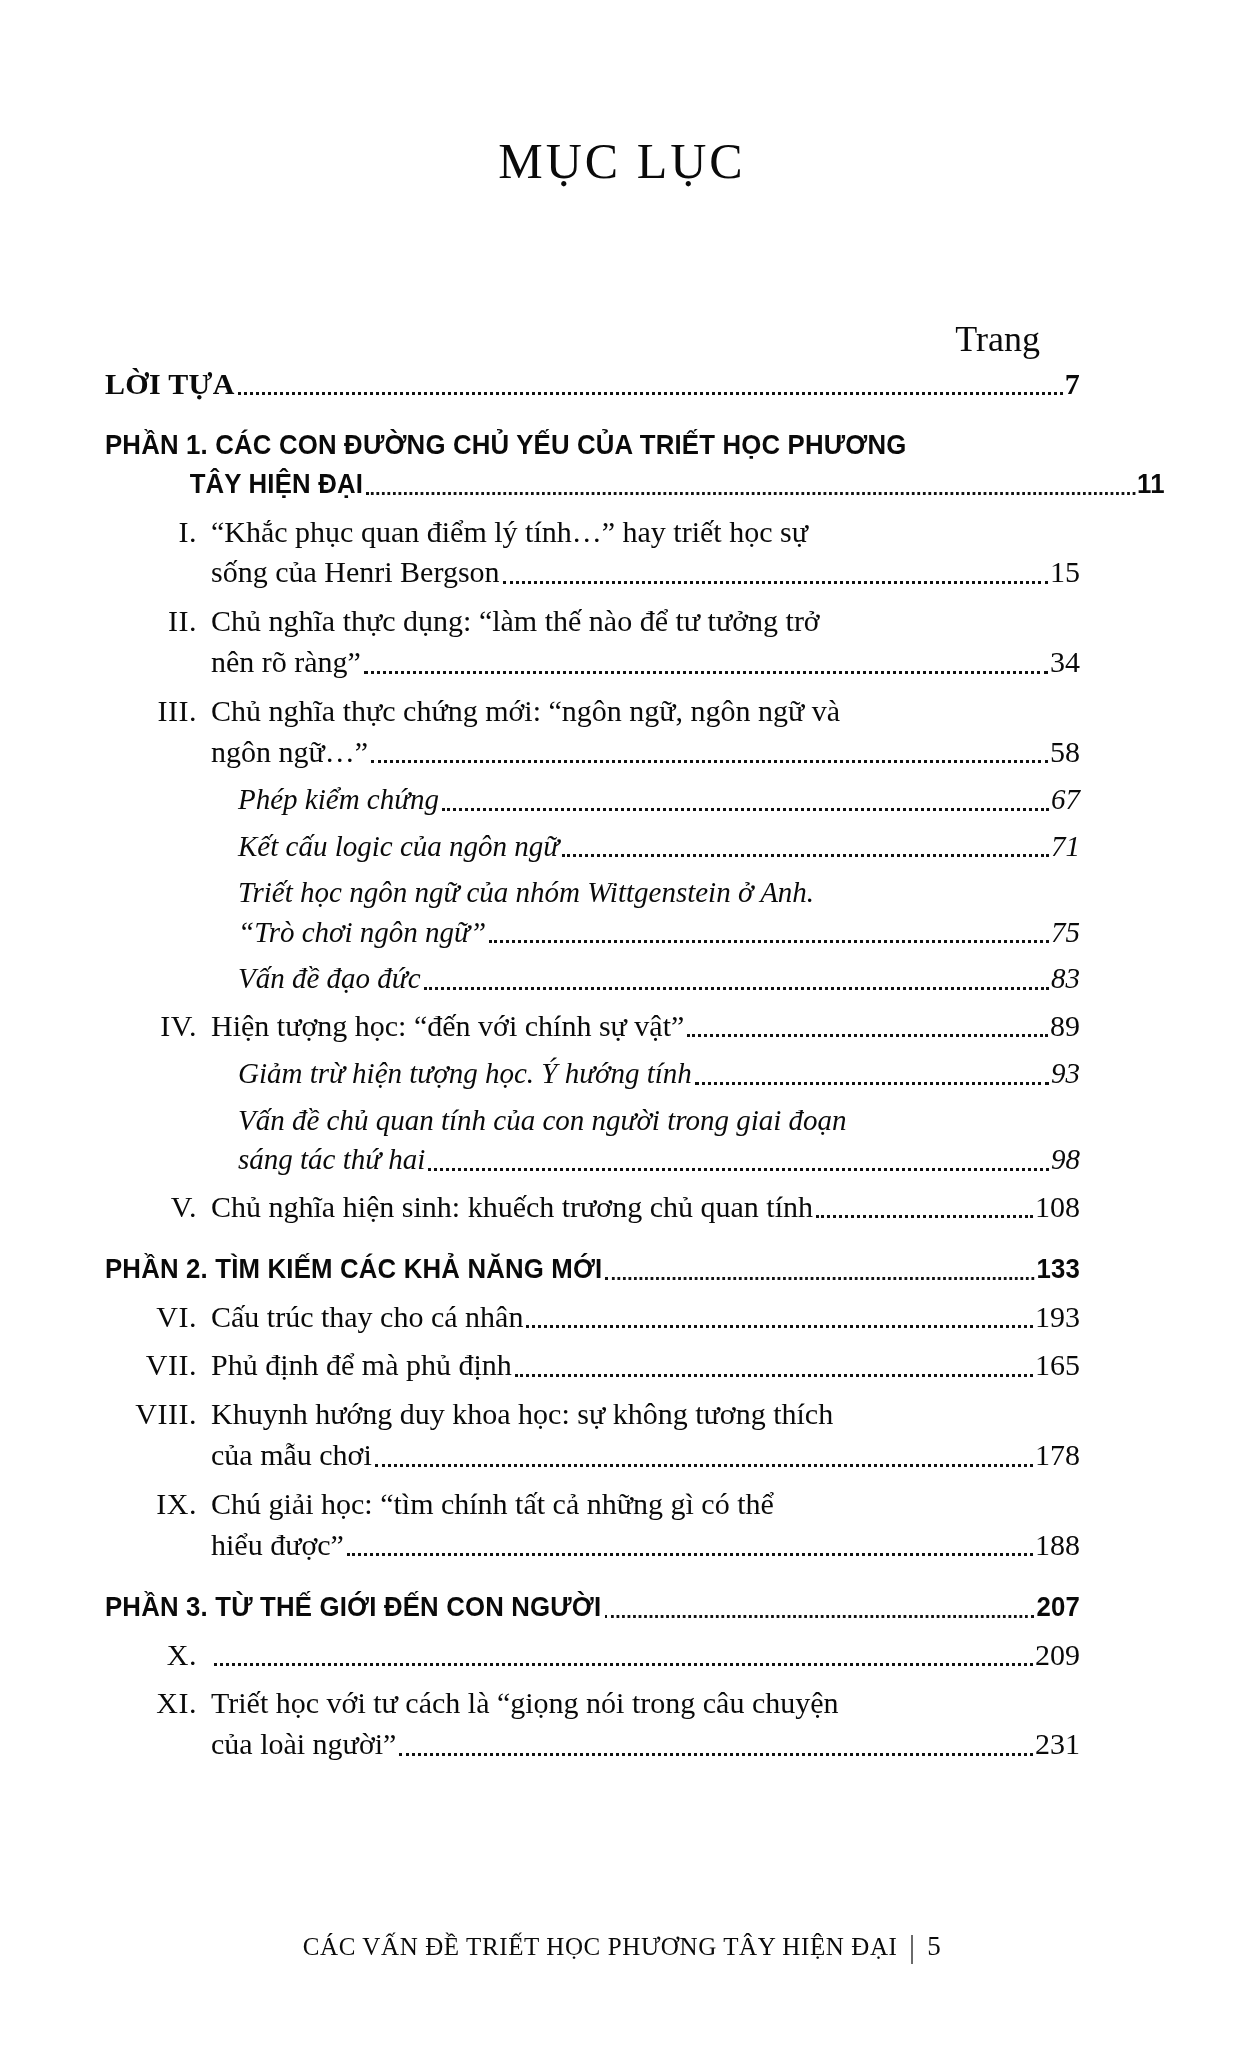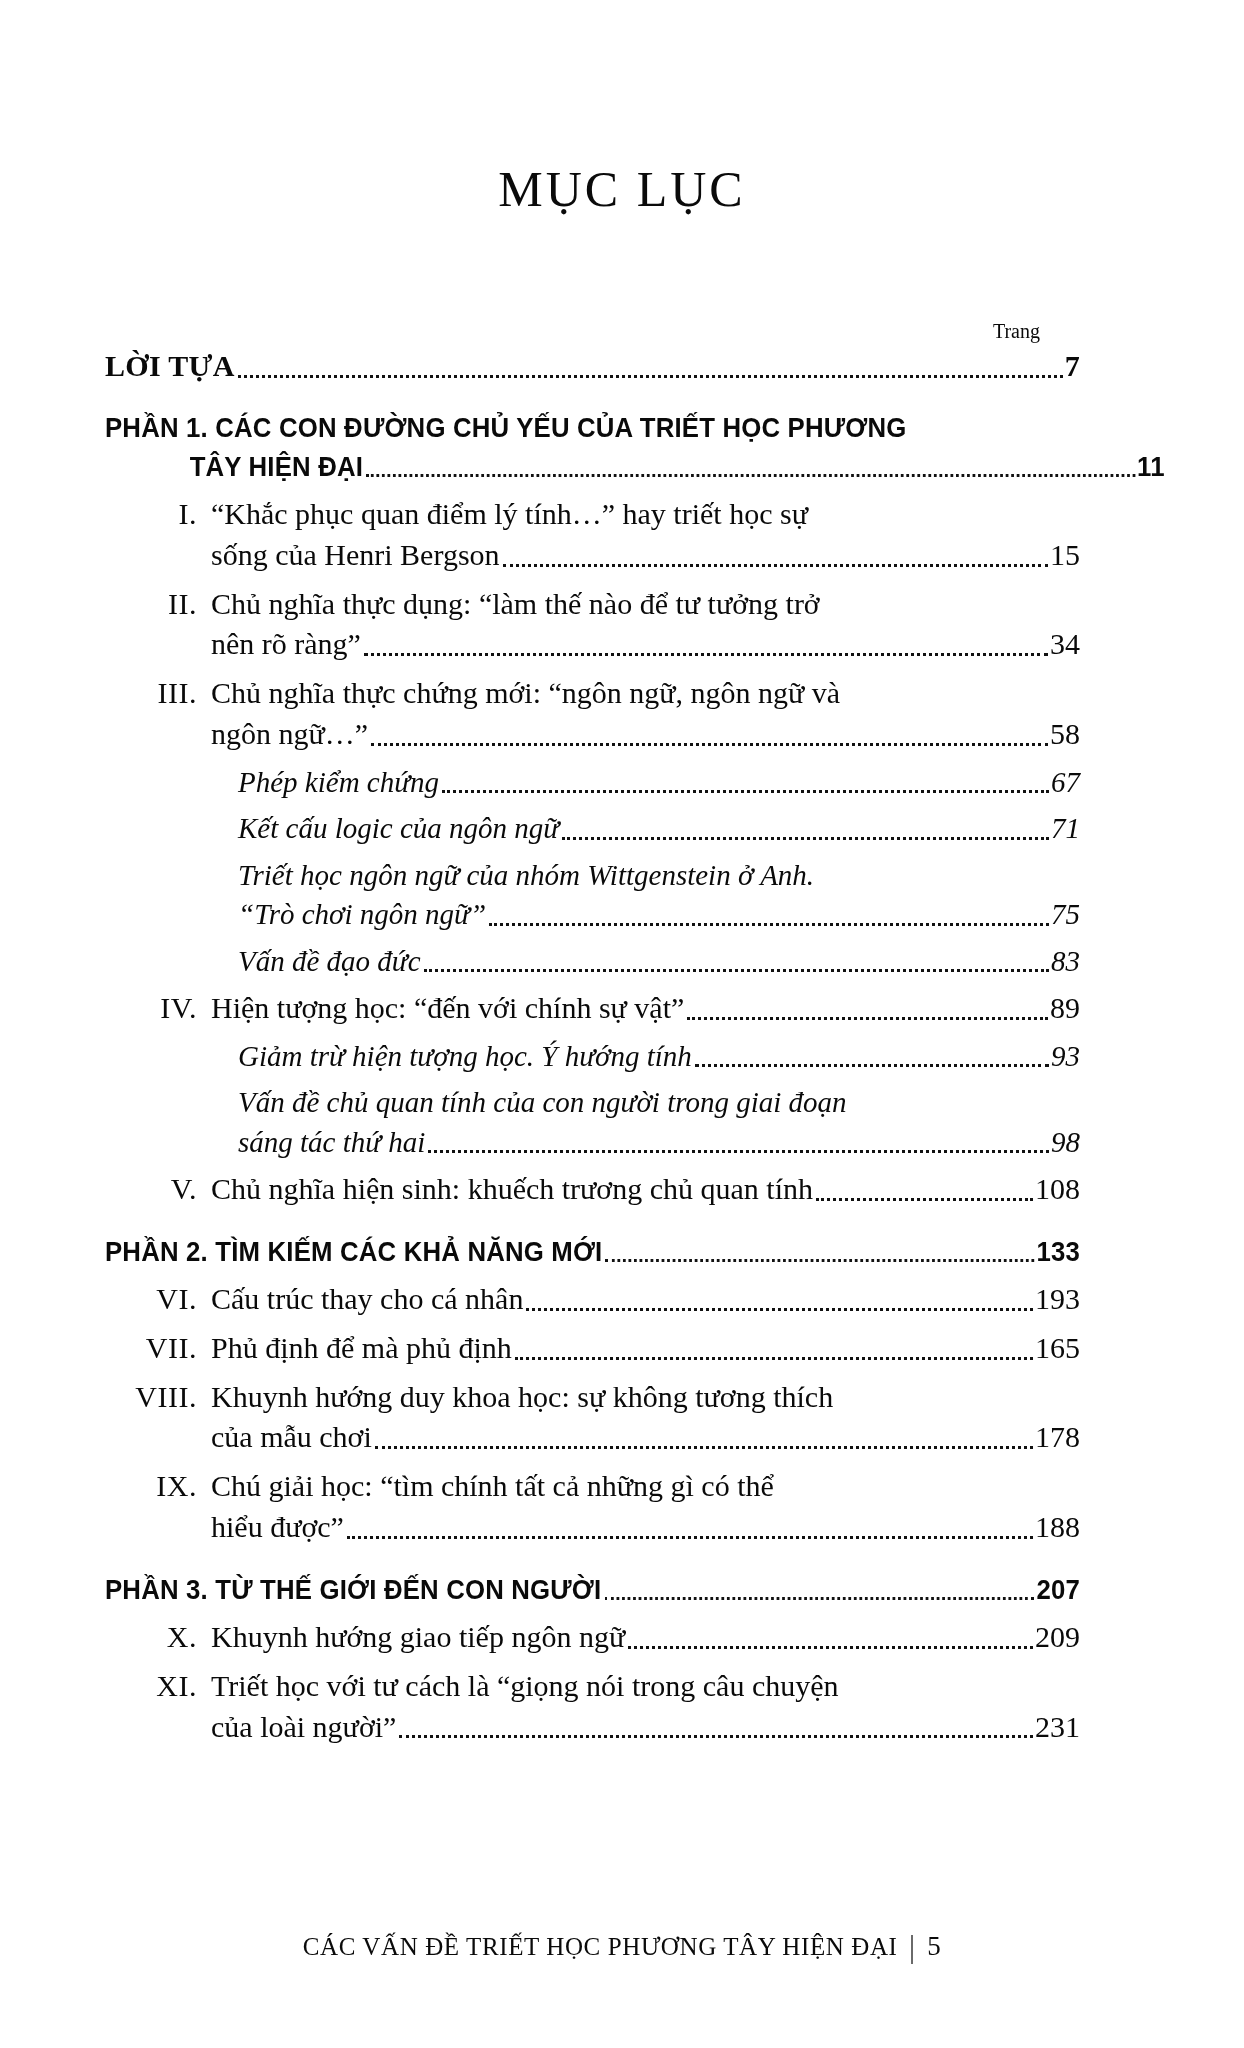--- a/index.html
+++ b/index.html
@@ -18,42 +18,42 @@
 
   .page {
     position: absolute;
     inset: 0;
     padding: 0;
   }
 
   
   .toc-title {
     position: absolute;
-    top: 160px;
+    top: 132px;
     left: 0;
     width: 1244px;
     text-align: center;
     font-family: "Liberation Serif", "DejaVu Serif", serif;
     font-size: 50px;
     letter-spacing: 3px;
     font-weight: 400;
     color: #0a0a0a;
   }
 
   
   .toc-body {
     position: absolute;
     top: 320px;
     left: 105px;
     width: 975px;
   }
 
   .trang-label {
     text-align: right;
-    font-size: 20px;
+    font-size: 36px;
     font-family: "Liberation Serif", "DejaVu Serif", serif;
     padding-right: 40px;
     margin-bottom: 4px;
     line-height: 1.1;
   }
 
   
   .row {
     display: flex;
     align-items: flex-end;
@@ -354,21 +354,20 @@
           <div class="row">
             <span class="txt">PHẦN 3. TỪ THẾ GIỚI ĐẾN CON NGƯỜI</span>
             <span class="leader"></span>
             <span class="pg">207</span>
           </div>
         </div>
         <div class="chapter">
           <span class="roman">X.</span>
           <span class="chapter-body">
             <div class="chapter-line">
-              <span class="txt">Khuynh hướng giao tiếp ngôn ngữ</span>
               <span class="leader"></span>
               <span class="pg">209</span>
             </div>
           </span>
         </div>
         <div class="chapter">
           <span class="roman">XI.</span>
           <span class="chapter-body">
             <div class="chapter-line">
               <span class="txt">Triết học với tư cách là “giọng nói trong câu chuyện</span>

